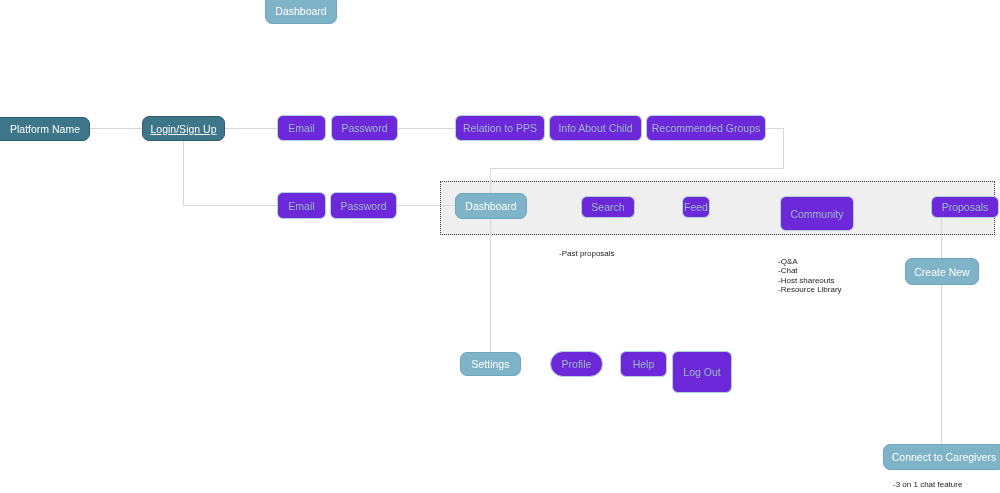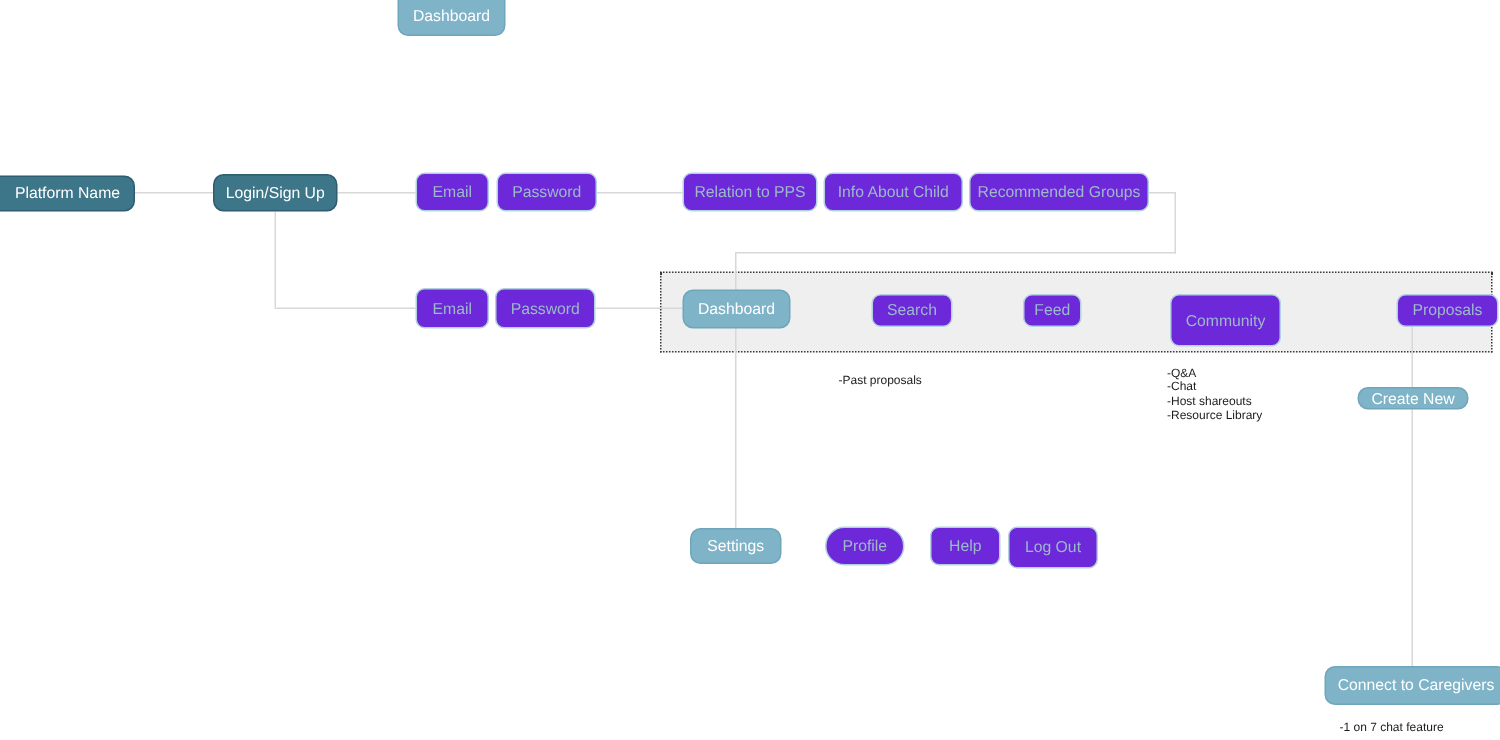--- a/index.html
+++ b/index.html
@@ -61,48 +61,48 @@
   <div class="vline" style="left:183px;top:141px;height:64px;"></div>
   <div class="hline" style="left:183px;top:205px;width:94px;"></div>
   <div class="hline" style="left:397px;top:205px;width:58px;"></div>
   <div class="vline" style="left:941px;top:218px;height:226px;"></div>
 
   <div class="flow-container"></div>
 
   <div class="node node-light" style="left:265px;top:-6px;width:72px;height:30px;padding-top:4px;">Dashboard</div>
 
   <div class="node node-dark" style="left:-10px;top:117px;width:100px;height:24px;padding-left:10px;">Platform Name</div>
-  <div class="node node-dark" style="left:142px;top:116px;width:83px;height:25px;">Login/Sign Up</div>
+  <div class="node node-dark" style="left:142px;top:116px;width:83px;height:25px;text-decoration:underline;">Login/Sign Up</div>
   <div class="node node-outline" style="left:277px;top:115px;width:49px;height:26px;">Email</div>
   <div class="node node-outline" style="left:331px;top:115px;width:67px;height:26px;">Password</div>
   <div class="node node-outline" style="left:455px;top:115px;width:90px;height:26px;">Relation to PPS</div>
   <div class="node node-outline" style="left:549px;top:115px;width:93px;height:26px;">Info About Child</div>
   <div class="node node-outline" style="left:646px;top:115px;width:120px;height:26px;">Recommended Groups</div>
 
   <div class="node node-outline" style="left:277px;top:192px;width:49px;height:27px;">Email</div>
   <div class="node node-outline" style="left:330px;top:192px;width:67px;height:27px;">Password</div>
 
   <div class="node node-light" style="left:455px;top:193px;width:72px;height:26px;">Dashboard</div>
   <div class="node node-outline" style="left:581px;top:196px;width:54px;height:22px;">Search</div>
-  <div class="node node-outline" style="left:682px;top:196px;width:39px;height:22px;">Feed</div>
+  <div class="node node-outline" style="left:682px;top:196px;width:28px;height:22px;">Feed</div>
   <div class="node node-outline" style="left:780px;top:196px;width:74px;height:35px;">Community</div>
   <div class="node node-outline" style="left:905px;top:196px;width:68px;height:22px;margin-left:26px;">Proposals</div>
 
   <div class="list" style="left:559px;top:249px;">
     <div>-Past proposals</div>
   </div>
-  <div class="list" style="left:778px;top:244px;">
+  <div class="list" style="left:778px;top:257px;">
     <div>-Q&amp;A</div>
     <div>-Chat</div>
     <div>-Host shareouts</div>
     <div>-Resource Library</div>
   </div>
 
-  <div class="node node-light" style="left:905px;top:258px;width:74px;height:15px;">Create New</div>
+  <div class="node node-light" style="left:905px;top:258px;width:74px;height:27px;">Create New</div>
   <div class="node node-light" style="left:460px;top:352px;width:61px;height:24px;">Settings</div>
   <div class="node node-outline" style="left:550px;top:351px;width:53px;height:26px;border-radius:13px;">Profile</div>
   <div class="node node-outline" style="left:620px;top:351px;width:47px;height:26px;">Help</div>
-  <div class="node node-outline" style="left:672px;top:351px;width:60px;height:28px;">Log Out</div>
+  <div class="node node-outline" style="left:672px;top:351px;width:60px;height:42px;">Log Out</div>
   <div class="node node-light" style="left:883px;top:444px;width:122px;height:26px;">Connect to Caregivers</div>
 
-  <div class="note" style="left:893px;top:480px;">-1 on 7 chat feature</div>
+  <div class="note" style="left:893px;top:480px;">-3 on 1 chat feature</div>
 
 </div>
 
 </body></html>

